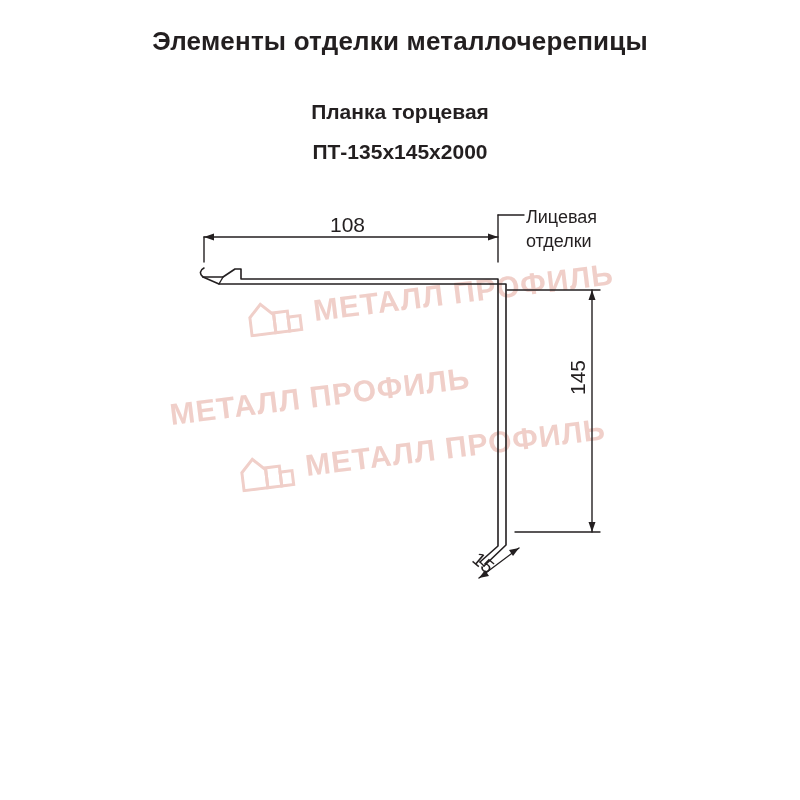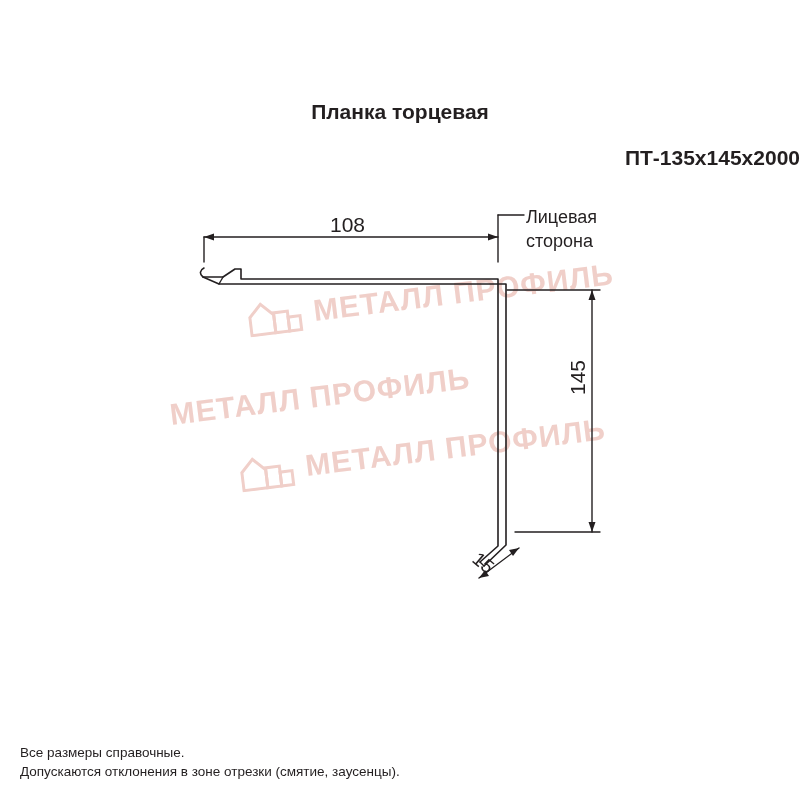--- a/index.html
+++ b/index.html
@@ -36,24 +36,23 @@
     width: 800px;
     text-align: center;
     font-size: 21px;
     font-weight: bold;
   }
   .code {
     position: absolute;
     top: 140px;
     left: 0;
     width: 800px;
-    text-align: right;
+    text-align: center;
     font-size: 21px;
     font-weight: bold;
-    margin-top: 6px;
   }
   .drawing {
     position: absolute;
     top: 0;
     left: 0;
     width: 800px;
     height: 800px;
   }
   .footnotes {
     position: absolute;
@@ -122,20 +121,21 @@
     <div style="display:flex;align-items:center;gap:10px;">
       <svg class="wm-logo" viewBox="0 0 56 38">
         <path d="M2 36 L2 18 L14 6 L26 18 L26 36 Z" fill="none" stroke="#f0cfc9" stroke-width="3"></path>
         <path d="M26 36 L26 16 L40 16 L40 36 Z" fill="none" stroke="#f0cfc9" stroke-width="3"></path>
         <path d="M40 36 L40 22 L52 22 L52 36 Z" fill="none" stroke="#f0cfc9" stroke-width="3"></path>
       </svg>
       <span class="wm-text">МЕТАЛЛ ПРОФИЛЬ</span>
     </div>
   </div>
 
+  <div class="title">Элементы отделки металлочерепицы</div>
   <div class="subtitle">Планка торцевая</div>
   <div class="code">ПТ-135x145x2000</div>
 
   <svg class="drawing" viewBox="0 0 800 800">
     <g stroke="#231f20" fill="none" stroke-width="1.4" stroke-linecap="round" stroke-linejoin="round">
 
       <line x1="204" y1="237" x2="498" y2="237"></line>
       <path d="M204 237 L214 233.5 L214 240.5 Z" fill="#231f20" stroke="none"></path>
       <path d="M498 237 L488 233.5 L488 240.5 Z" fill="#231f20" stroke="none"></path>
 
@@ -162,21 +162,17 @@
       <line x1="498" y1="215" x2="524" y2="215"></line>
     </g>
   </svg>
 
   <div class="dim-label" style="left:330px; top:213px;">108</div>
   <div class="dim-label" style="left:566px; top:395px; transform: rotate(-90deg); transform-origin: left top;">145</div>
   <div class="dim-label" style="left:482px; top:548px; font-size:19px; transform: rotate(40deg); transform-origin: left top;">15</div>
 
   <div class="face-label" style="left:526px; top:205px;">
     <span>Лицевая</span><br>
-    <span>сторона</span>
+    <span>отделки</span>
   </div>
 
-  <div class="footnotes">
-    <span class="footnote-line">Все размеры справочные.</span>
-    <span class="footnote-line">Допускаются отклонения в зоне отрезки (смятие, заусенцы).</span>
-  </div>
 
 </div>
 
 </body></html>

